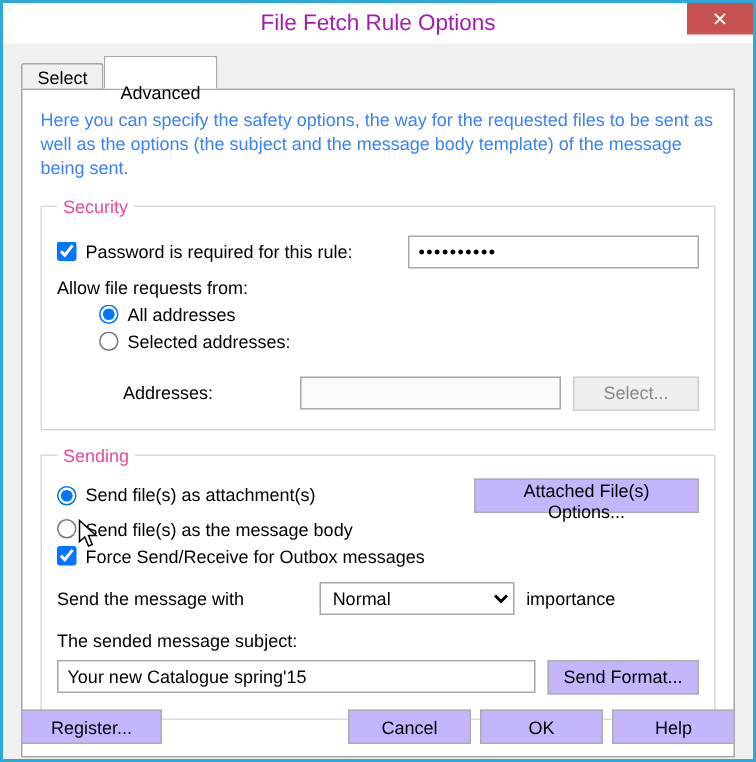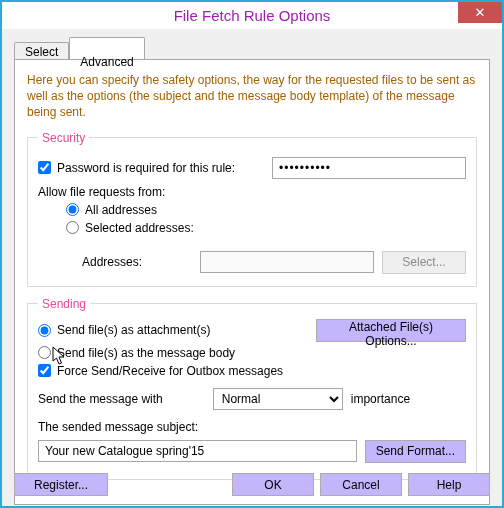--- a/index.html
+++ b/index.html
@@ -80,21 +80,21 @@
     padding-top: 17px;
   }
   .tabpane {
     border: 1px solid #a7a7a7;
     background: #fff;
     padding: 12px 12px 14px 12px;
     position: relative;
   }
   .intro {
     font-size: 12px;
-    color: #a16207;
+    color: #3b82f6;
     margin-bottom: 10px;
     line-height: 1.35;
   }
   fieldset.group {
     border: 1px solid #d9d9d9;
     margin: 0 0 10px 0;
     padding: 8px 10px 12px 10px;
     position: relative;
   }
   fieldset.group legend {
@@ -285,21 +285,21 @@
           <button class="btn" style="min-width:100px;">Send Format...</button>
         </div>
       </fieldset>
 
     </div>
   </div>
 
   <div class="bottom-bar">
     <button class="btn first">Register...</button>
     <div class="spacer"></div>
+    <button class="btn">Cancel</button>
     <button class="btn">OK</button>
-    <button class="btn">Cancel</button>
     <button class="btn">Help</button>
   </div>
 
   <svg class="cursor" viewBox="0 0 16 20">
     <path d="M1 1 L1 15 L4.5 12 L7 18 L9.5 17 L7 11 L12 11 Z" fill="#fff" stroke="#000" stroke-width="1"></path>
   </svg>
 </div>
 
 </body></html>

